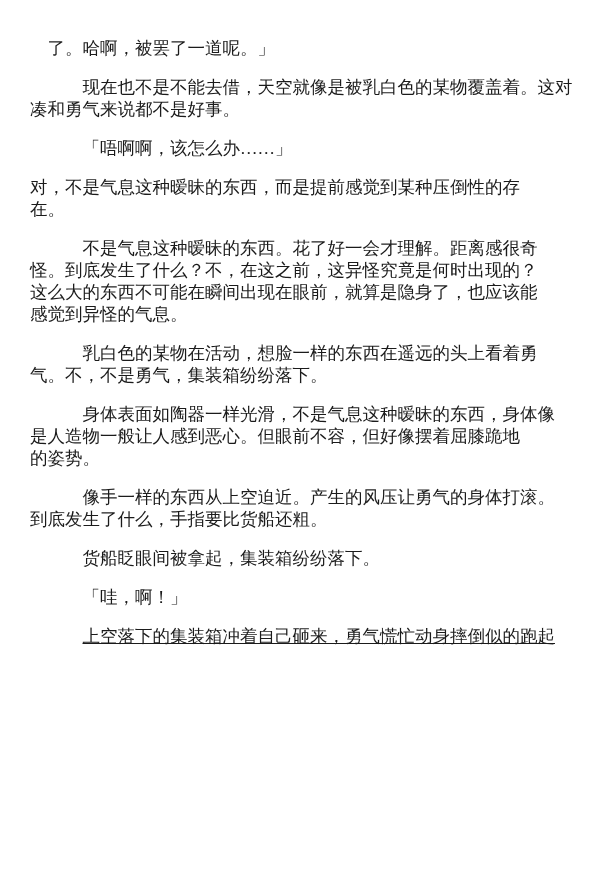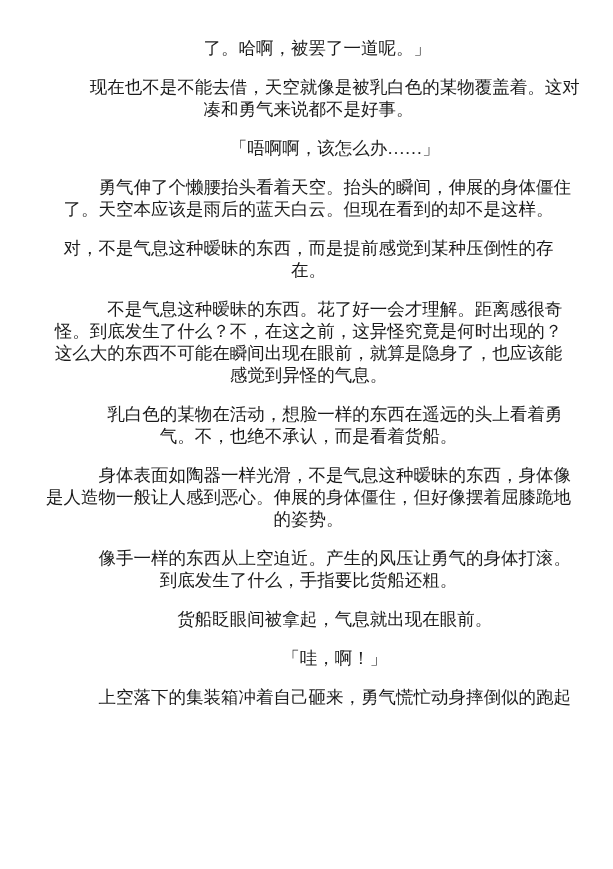--- a/index.html
+++ b/index.html
@@ -21,72 +21,68 @@
     font-family: "Liberation Serif", "DejaVu Serif", serif;
     font-size: 17.5px;
     line-height: 22px;
     color: #1b1b1b;
   }
   .para {
     margin: 0 0 17px 0;
   }
   .para:last-child {
     margin-bottom: 0;
+    text-decoration: underline;
   }
   .line {
     white-space: pre;
-    text-align: center;
   }
   .fi-1 { padding-left: 1em; }
   .fi-3 { padding-left: 3em; }
 </style>
 </head>
 <body>
 
 <div class="page" style="background: rgb(255, 255, 255);">
   <div class="text-content" style="color: rgb(27, 27, 27);">
       <div class="para">
         <div class="line fi-1">了。哈啊，被罢了一道呢。」</div>
       </div>
       <div class="para">
         <div class="line fi-3">现在也不是不能去借，天空就像是被乳白色的某物覆盖着。这对</div>
         <div class="line">凑和勇气来说都不是好事。</div>
       </div>
       <div class="para">
         <div class="line fi-3">「唔啊啊，该怎么办……」</div>
       </div>
       <div class="para">
-        <div class="line fi-3">勇气伸了个懒腰抬头看着天空。抬头的瞬间，伸展的身体僵住</div>
-        <div class="line">了。天空本应该是雨后的蓝天白云。但现在看到的却不是这样。</div>
-      </div>
-      <div class="para">
         <div class="line">对，不是气息这种暧昧的东西，而是提前感觉到某种压倒性的存</div>
         <div class="line">在。</div>
       </div>
       <div class="para">
         <div class="line fi-3">不是气息这种暧昧的东西。花了好一会才理解。距离感很奇</div>
         <div class="line">怪。到底发生了什么？不，在这之前，这异怪究竟是何时出现的？</div>
         <div class="line">这么大的东西不可能在瞬间出现在眼前，就算是隐身了，也应该能</div>
         <div class="line">感觉到异怪的气息。</div>
       </div>
       <div class="para">
         <div class="line fi-3">乳白色的某物在活动，想脸一样的东西在遥远的头上看着勇</div>
-        <div class="line">气。不，也绝不承认，而是看着货船。</div>
+        <div class="line">气。不，不是勇气，集装箱纷纷落下。</div>
       </div>
       <div class="para">
         <div class="line fi-3">身体表面如陶器一样光滑，不是气息这种暧昧的东西，身体像</div>
-        <div class="line">是人造物一般让人感到恶心。伸展的身体僵住，但好像摆着屈膝跪地</div>
+        <div class="line">是人造物一般让人感到恶心。但眼前不容，但好像摆着屈膝跪地</div>
         <div class="line">的姿势。</div>
       </div>
       <div class="para">
         <div class="line fi-3">像手一样的东西从上空迫近。产生的风压让勇气的身体打滚。</div>
         <div class="line">到底发生了什么，手指要比货船还粗。</div>
       </div>
       <div class="para">
-        <div class="line fi-3">货船眨眼间被拿起，气息就出现在眼前。</div>
+        <div class="line fi-3">货船眨眼间被拿起，集装箱纷纷落下。</div>
       </div>
       <div class="para">
         <div class="line fi-3">「哇，啊！」</div>
       </div>
       <div class="para">
         <div class="line fi-3">上空落下的集装箱冲着自己砸来，勇气慌忙动身摔倒似的跑起</div>
       </div>
     </div>
 </div>
 

